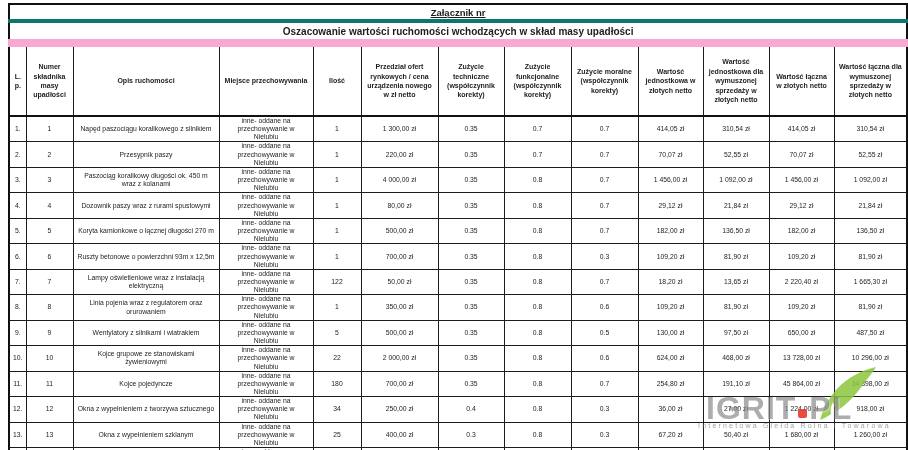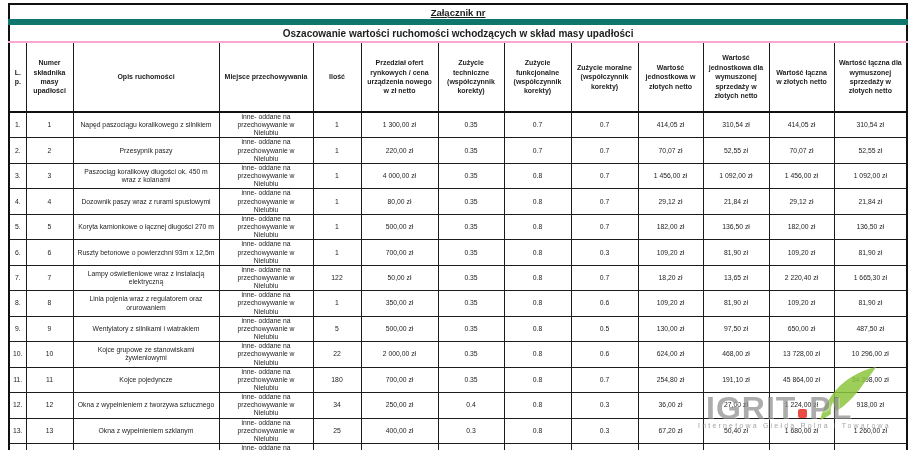--- a/index.html
+++ b/index.html
@@ -22,26 +22,26 @@
   col.c13{width:73px}
 
   th,td{
     border:1px solid #1c1c1c;
     text-align:center;vertical-align:middle;
     padding:0 2px;color:#1d1d1d;
     overflow:hidden;word-wrap:break-word;
   }
   tr.title-row-1 th{
     height:12px;font-size:9.5px;font-weight:bold;
-    border-bottom:6px solid #0f766e;padding:1px 15px;
+    border-bottom:4px solid #0f766e;padding:1px 15px;
   }
   tr.title-row-1 .underlined{text-decoration:underline;}
   tr.title-row-2 th{
     height:14px;font-size:10px;font-weight:bold;
-    border-bottom:2px solid #f9a8d4;padding:1px 0;
+    border-bottom:8px solid #f9a8d4;padding:1px 0;
   }
   tr.header-row th{
     height:66px;font-size:7px;font-weight:bold;line-height:1.35;
     padding:1px 3px;border-bottom:2px solid #111;
   }
   tbody td{
     font-size:6.8px;line-height:1.2;height:16px;
   }
   tbody td.col-opis{padding:0 4px;}
   tbody td.col-miejsce{padding:0 6px;}

